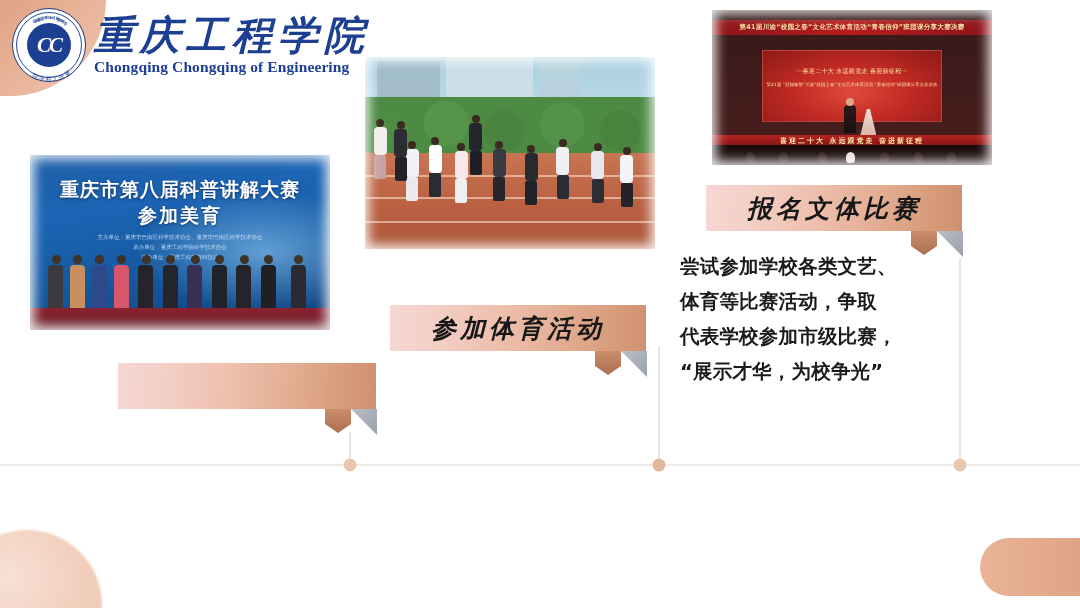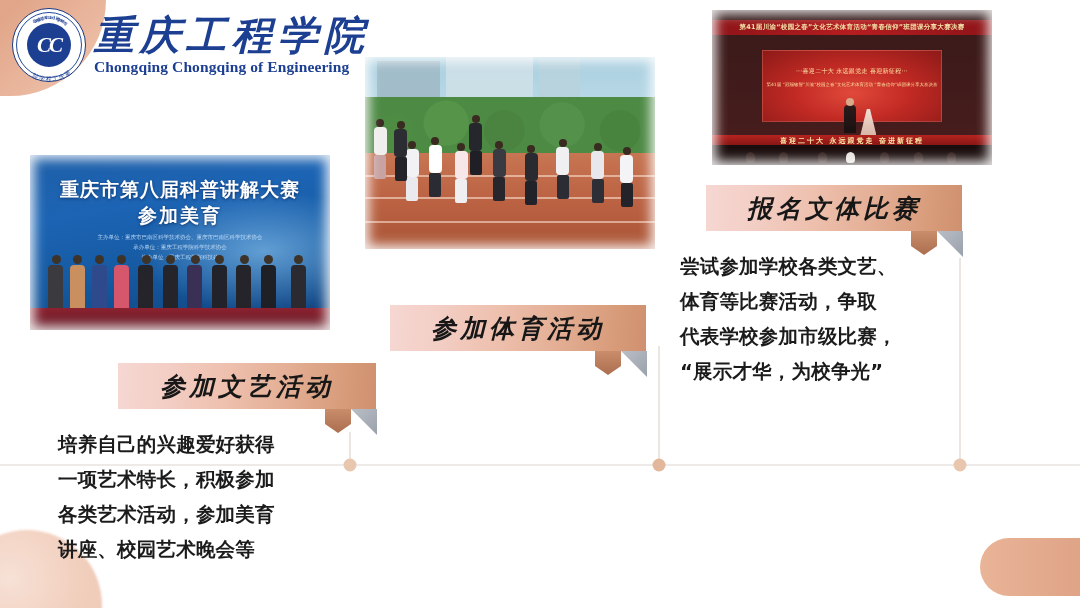--- a/index.html
+++ b/index.html
@@ -580,28 +580,23 @@
         <div class="pc-head" style="left:60%"></div>
         <div class="pc-head" style="left:72%"></div>
         <div class="pc-head" style="left:84%"></div>
       </div>
     </div>
     <div class="fade"></div>
   </div>
 
   <div class="card" id="card-art">
     <div class="ribbon">
-      <span class="ribbon-title">参加文艺活动</span>
       <span class="fold-grey"></span>
       <span class="fold-brown"></span>
     </div>
-    <div class="card-body">培养自己的兴趣爱好获得
-一项艺术特长，积极参加
-各类艺术活动，参加美育
-讲座、校园艺术晚会等</div>
   </div>
 
   <div class="card" id="card-sport">
     <div class="ribbon">
       <span class="ribbon-title">参加体育活动</span>
       <span class="fold-grey"></span>
       <span class="fold-brown"></span>
     </div>
   </div>
 

